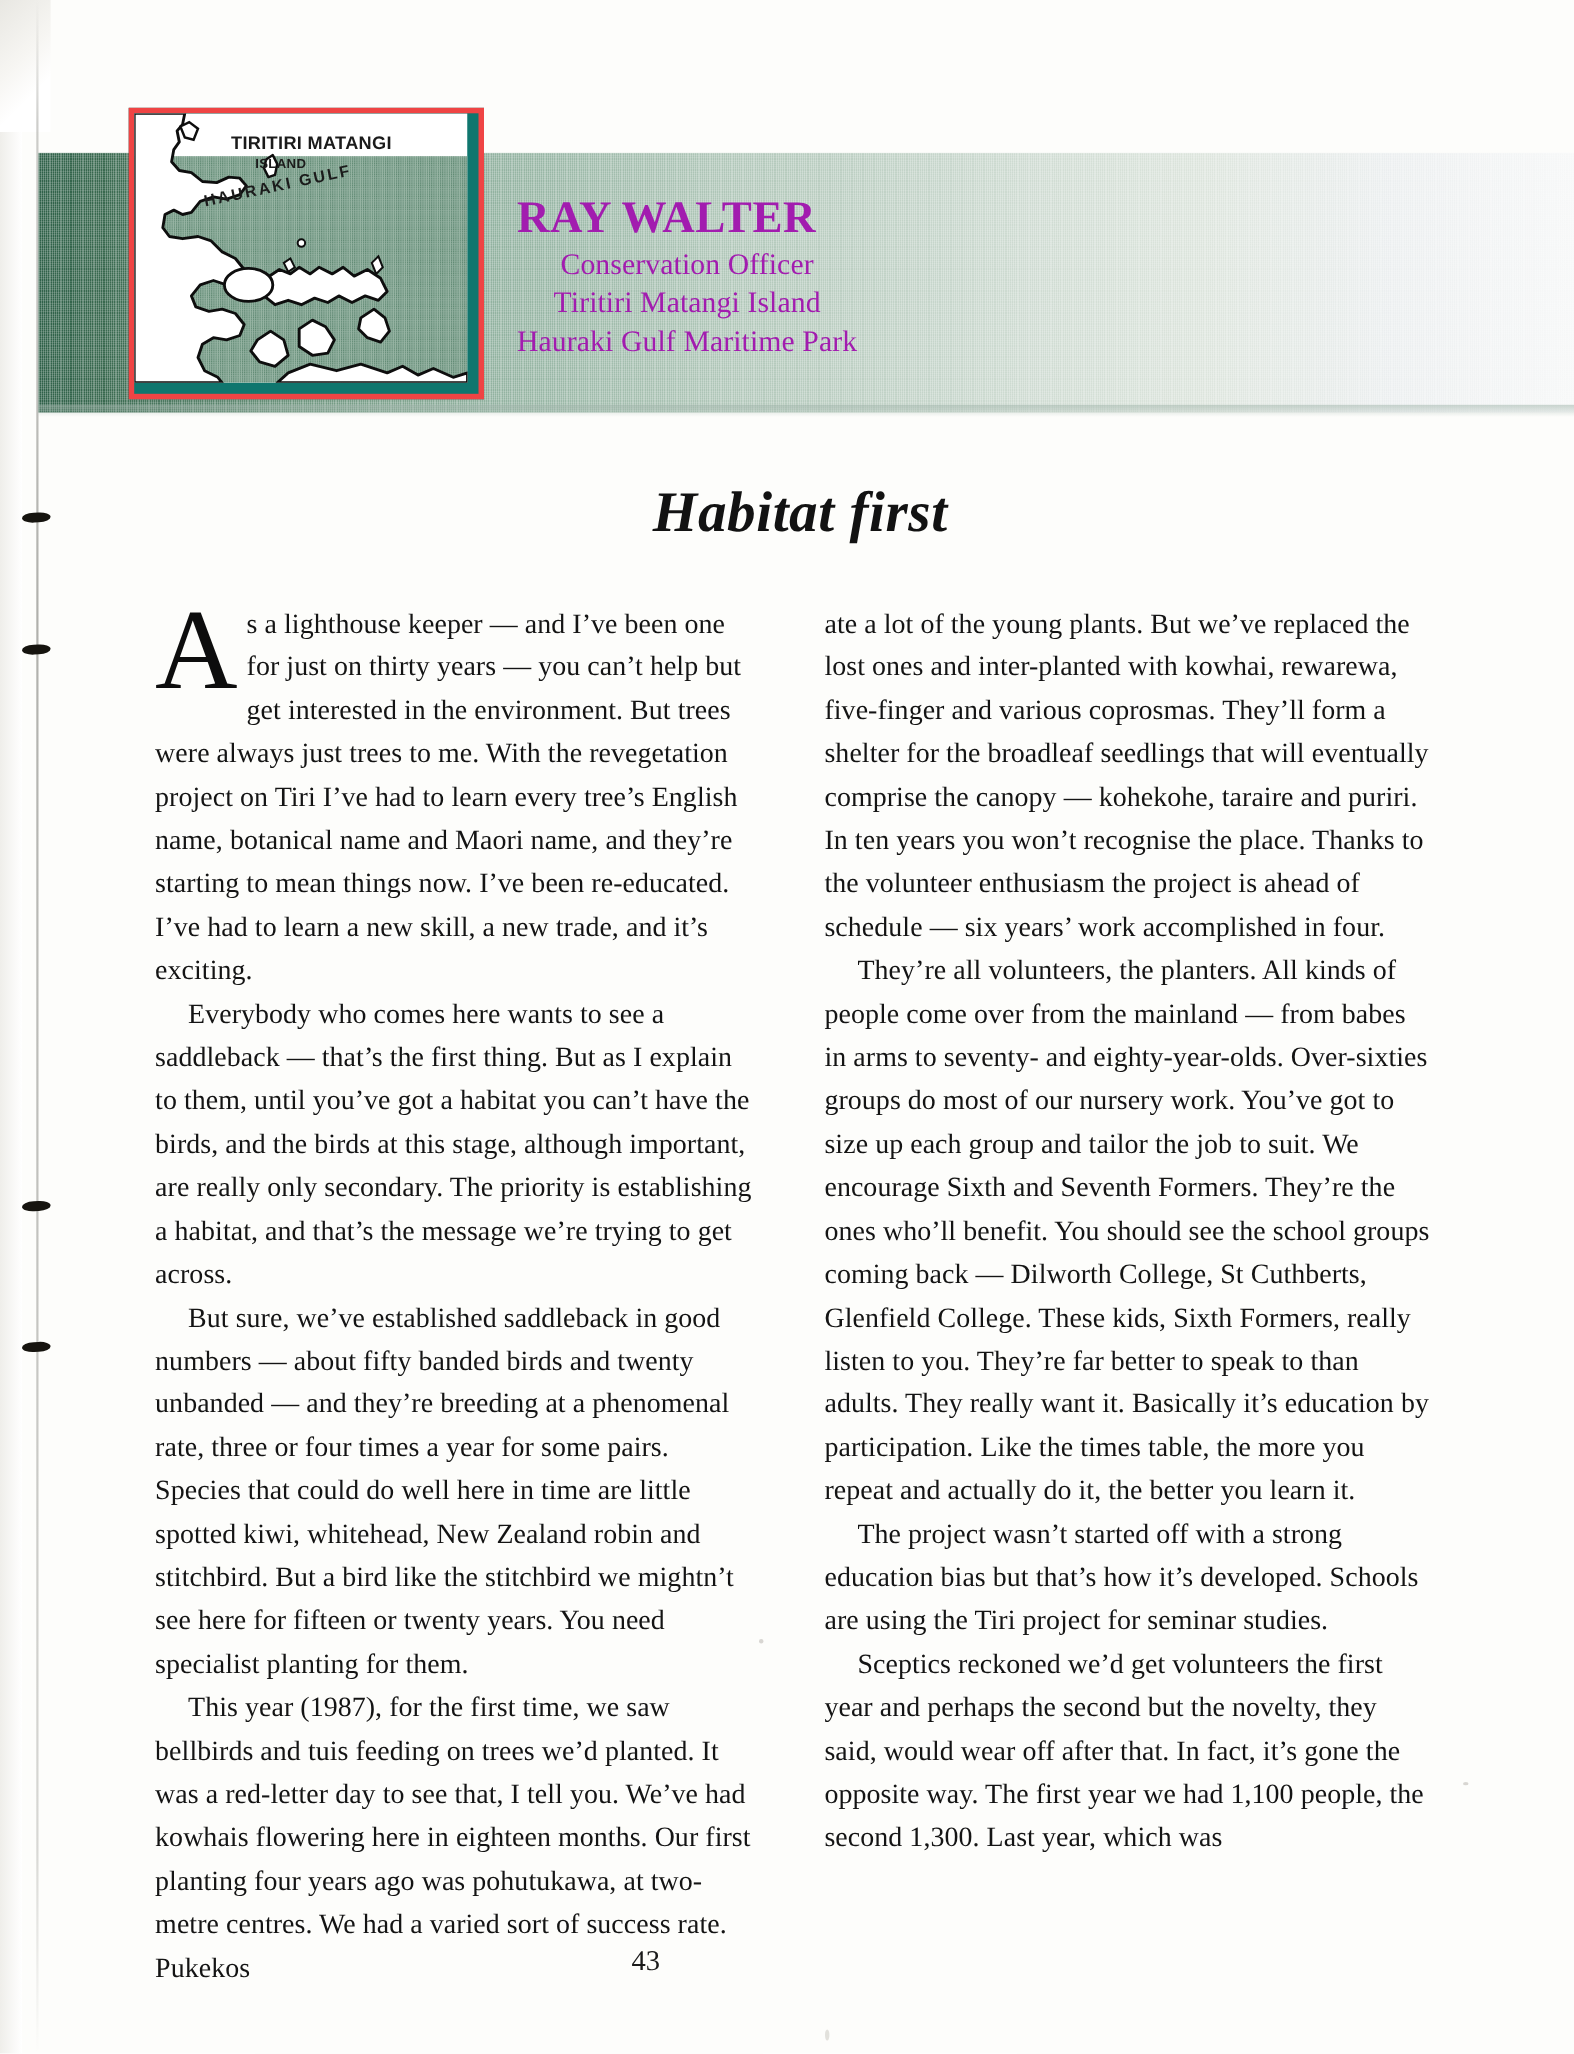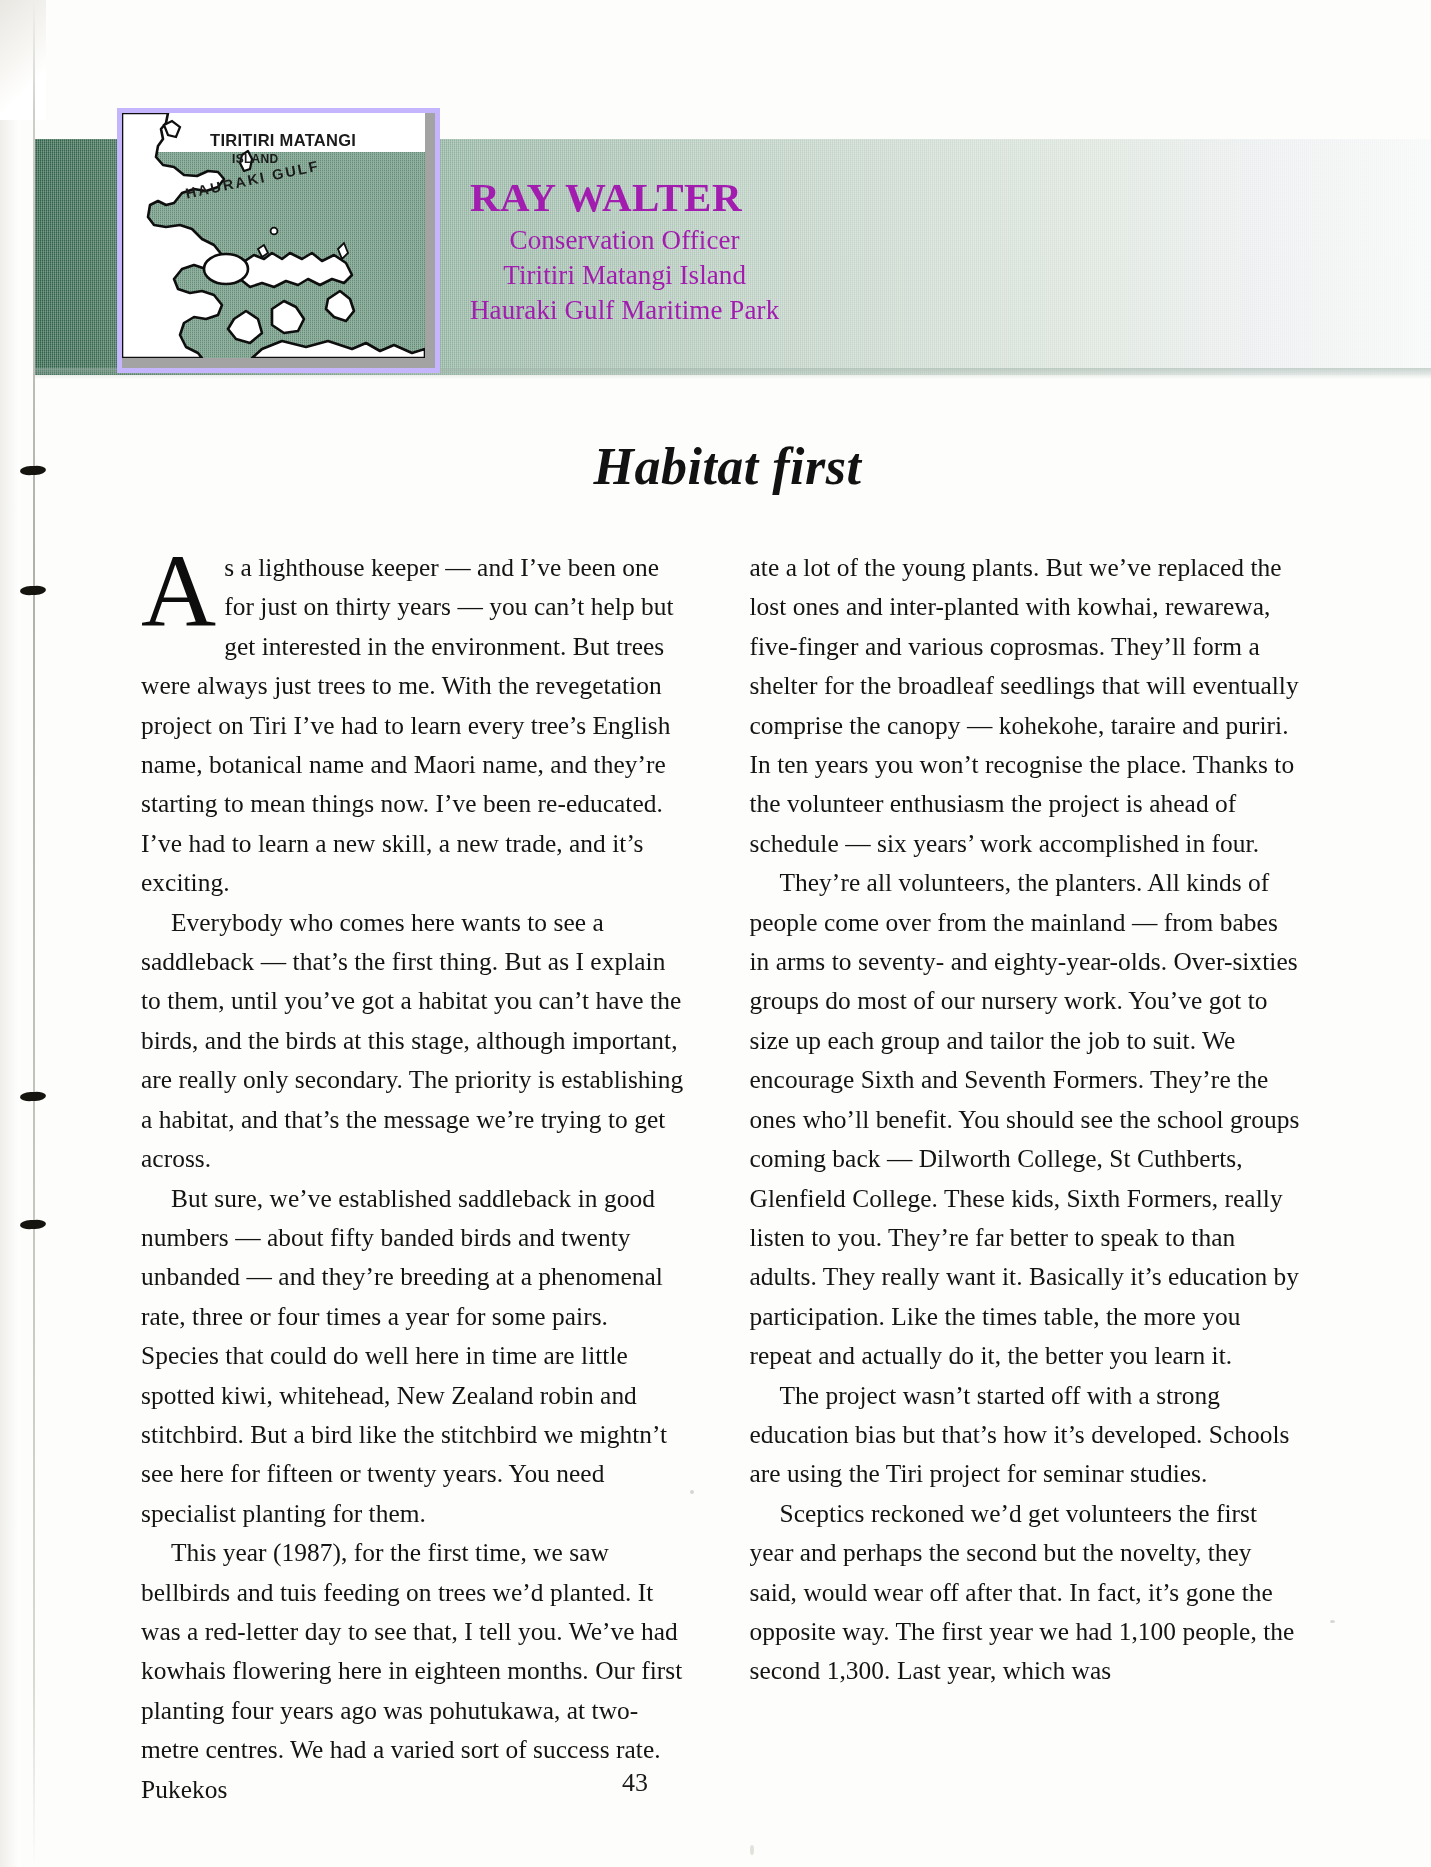--- a/index.html
+++ b/index.html
@@ -95,25 +95,25 @@
     top: 368px;
     width: 1396px;
     height: 11px;
     background: linear-gradient(to bottom, rgba(160,180,170,0.55), rgba(255,255,255,0));
   }
 
   
   .map-box {
     position: absolute;
     left: 117px;
-    top: 108px;
+    top: 98px;
     width: 313px;
     height: 255px;
-    border: 5px solid #c4b5fd;
-    background: #a3a3a3;
+    border: 5px solid #ef4444;
+    background: #0f766e;
     overflow: hidden;
   }
   .map-svg { display: block; }
   .map-label {
     position: absolute;
     font-family: "Liberation Sans", "DejaVu Sans", sans-serif;
     font-weight: 700;
     color: #1b1b1b;
     letter-spacing: 0.3px;
     white-space: nowrap;
@@ -198,21 +198,20 @@
 
   
   .folio {
     position: absolute;
     left: 0;
     top: 1768px;
     width: 1174px;
     text-align: center;
     font-size: 26px;
     color: #1a1a1a;
-    margin-left: 48px;
   }
 </style>
 </head>
 <body>
 
 <div id="page">
 
   <div class="scan-edge-left"></div>
   <div class="scan-corner-fold"></div>
   <div class="scan-spine"></div>

